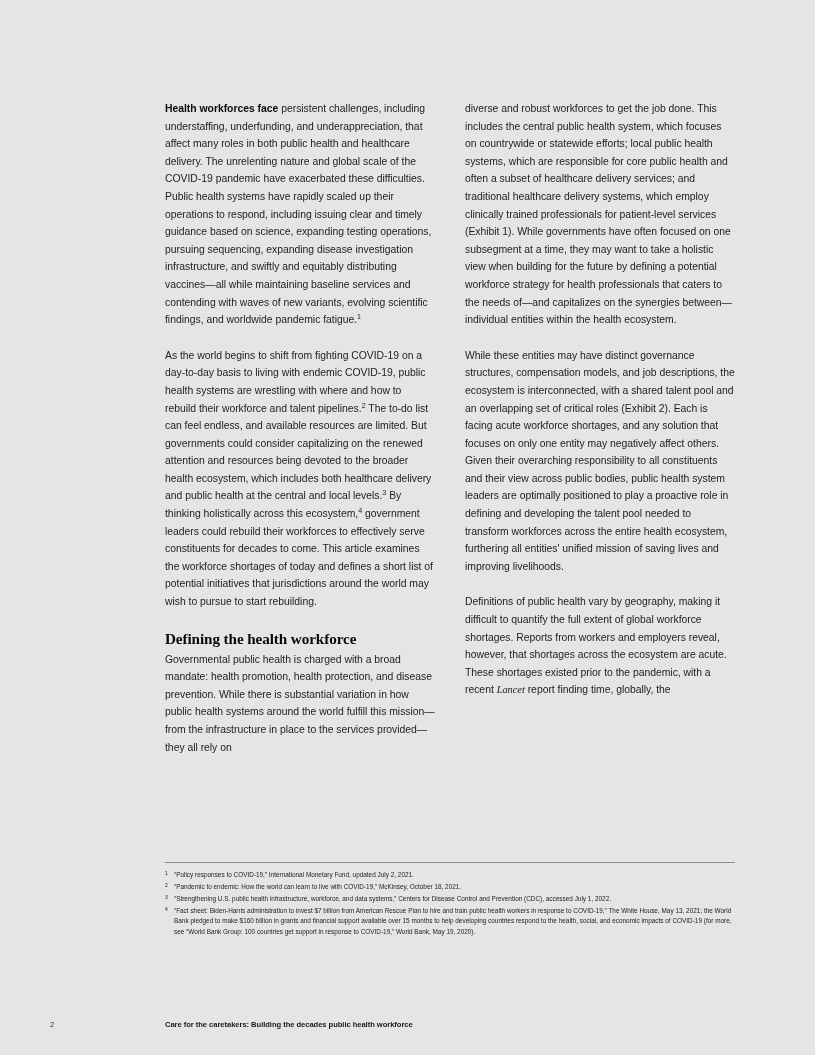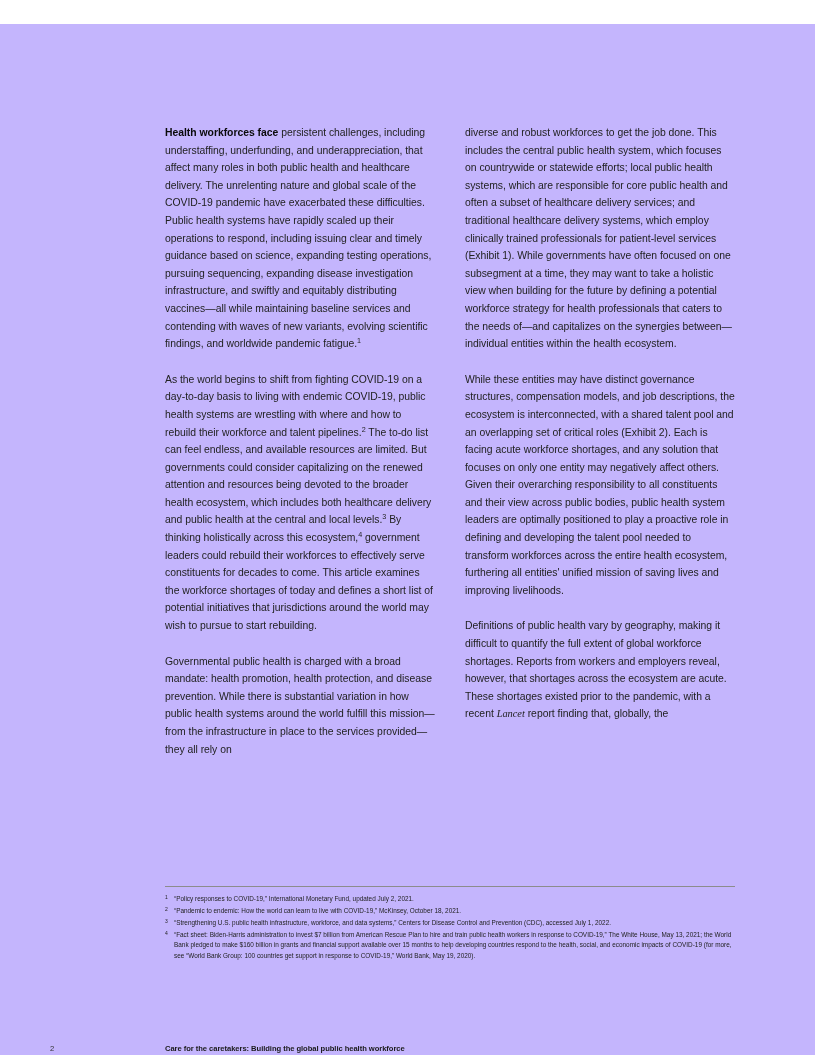--- a/index.html
+++ b/index.html
@@ -11,22 +11,21 @@
     width: 815px;
     height: 1055px;
     position: relative;
     font-family: "Liberation Sans", sans-serif;
     color: #1a1a1a;
     overflow: hidden;
   }
   .page {
     position: absolute;
     inset: 0;
-    background: #c4b5fd;
-    margin-top: 24px;
+    background: #e5e5e5;
   }
   
   .columns {
     position: absolute;
     left: 165px;
     top: 100px;
     width: 570px;
     display: flex;
     gap: 30px;
   }
@@ -117,47 +116,48 @@
 <div class="page">
 
   <div class="columns">
 
     <div class="col">
 
       <p class="body"><span class="lead">Health workforces face</span><span> persistent challenges, including understaffing, underfunding, and underappreciation, that affect many roles in both public health and healthcare delivery. The unrelenting nature and global scale of the COVID-19 pandemic have exacerbated these difficulties. Public health systems have rapidly scaled up their operations to respond, including issuing clear and timely guidance based on science, expanding testing operations, pursuing sequencing, expanding disease investigation infrastructure, and swiftly and equitably distributing vaccines—all while maintaining baseline services and contending with waves of new variants, evolving scientific findings, and worldwide pandemic fatigue.</span><sup>1</sup></p>
 
       <p class="body"><span>As the world begins to shift from fighting COVID-19 on a day-to-day basis to living with endemic COVID-19, public health systems are wrestling with where and how to rebuild their workforce and talent pipelines.</span><sup>2</sup><span> The to-do list can feel endless, and available resources are limited. But governments could consider capitalizing on the renewed attention and resources being devoted to the broader health ecosystem, which includes both healthcare delivery and public health at the central and local levels.</span><sup>3</sup><span> By thinking holistically across this ecosystem,</span><sup>4</sup><span> government leaders could rebuild their workforces to effectively serve constituents for decades to come. This article examines the workforce shortages of today and defines a short list of potential initiatives that jurisdictions around the world may wish to pursue to start rebuilding.</span></p>
 
+      <h2 class="section">Defining the health workforce</h2>
 
       <p class="body tight">Governmental public health is charged with a broad mandate: health promotion, health protection, and disease prevention. While there is substantial variation in how public health systems around the world fulfill this mission—from the infrastructure in place to the services provided—they all rely on</p>
 
     </div>
 
     <div class="col">
 
       <p class="body">diverse and robust workforces to get the job done. This includes the central public health system, which focuses on countrywide or statewide efforts; local public health systems, which are responsible for core public health and often a subset of healthcare delivery services; and traditional healthcare delivery systems, which employ clinically trained professionals for patient-level services (Exhibit 1). While governments have often focused on one subsegment at a time, they may want to take a holistic view when building for the future by defining a potential workforce strategy for health professionals that caters to the needs of—and capitalizes on the synergies between—individual entities within the health ecosystem.</p>
 
       <p class="body">While these entities may have distinct governance structures, compensation models, and job descriptions, the ecosystem is interconnected, with a shared talent pool and an overlapping set of critical roles (Exhibit 2). Each is facing acute workforce shortages, and any solution that focuses on only one entity may negatively affect others. Given their overarching responsibility to all constituents and their view across public bodies, public health system leaders are optimally positioned to play a proactive role in defining and developing the talent pool needed to transform workforces across the entire health ecosystem, furthering all entities' unified mission of saving lives and improving livelihoods.</p>
 
 
-      <p class="body tight"><span>Definitions of public health vary by geography, making it difficult to quantify the full extent of global workforce shortages. Reports from workers and employers reveal, however, that shortages across the ecosystem are acute. These shortages existed prior to the pandemic, with a recent </span><em>Lancet</em><span> report finding that, globally, the</span></p>
+      <p class="body tight"><span>Definitions of public health vary by geography, making it difficult to quantify the full extent of global workforce shortages. Reports from workers and employers reveal, however, that shortages across the ecosystem are acute. These shortages existed prior to the pandemic, with a recent </span><em>Lancet</em><span> report finding time, globally, the</span></p>
 
     </div>
   </div>
 
   <div class="footnotes">
     <hr class="fn-rule">
 
     <p class="fn"><span class="marker">1</span><span>“Policy responses to COVID-19,” International Monetary Fund, updated July 2, 2021.</span></p>
 
     <p class="fn"><span class="marker">2</span><span>“Pandemic to endemic: How the world can learn to live with COVID-19,” McKinsey, October 18, 2021.</span></p>
 
     <p class="fn"><span class="marker">3</span><span>“Strengthening U.S. public health infrastructure, workforce, and data systems,” Centers for Disease Control and Prevention (CDC), accessed July 1, 2022.</span></p>
 
     <p class="fn"><span class="marker">4</span><span>“Fact sheet: Biden-Harris administration to invest $7 billion from American Rescue Plan to hire and train public health workers in response to COVID-19,” The White House, May 13, 2021; the World Bank pledged to make $160 billion in grants and financial support available over 15 months to help developing countries respond to the health, social, and economic impacts of COVID-19 (for more, see “World Bank Group: 100 countries get support in response to COVID-19,” World Bank, May 19, 2020).</span></p>
   </div>
 
   <div class="footer">
     <span class="pageno">2</span>
-    <span class="doctitle">Care for the caretakers: Building the global public health workforce</span>
+    <span class="doctitle">Care for the caretakers: Building the decades public health workforce</span>
   </div>
 
 </div>
 
 </body></html>

